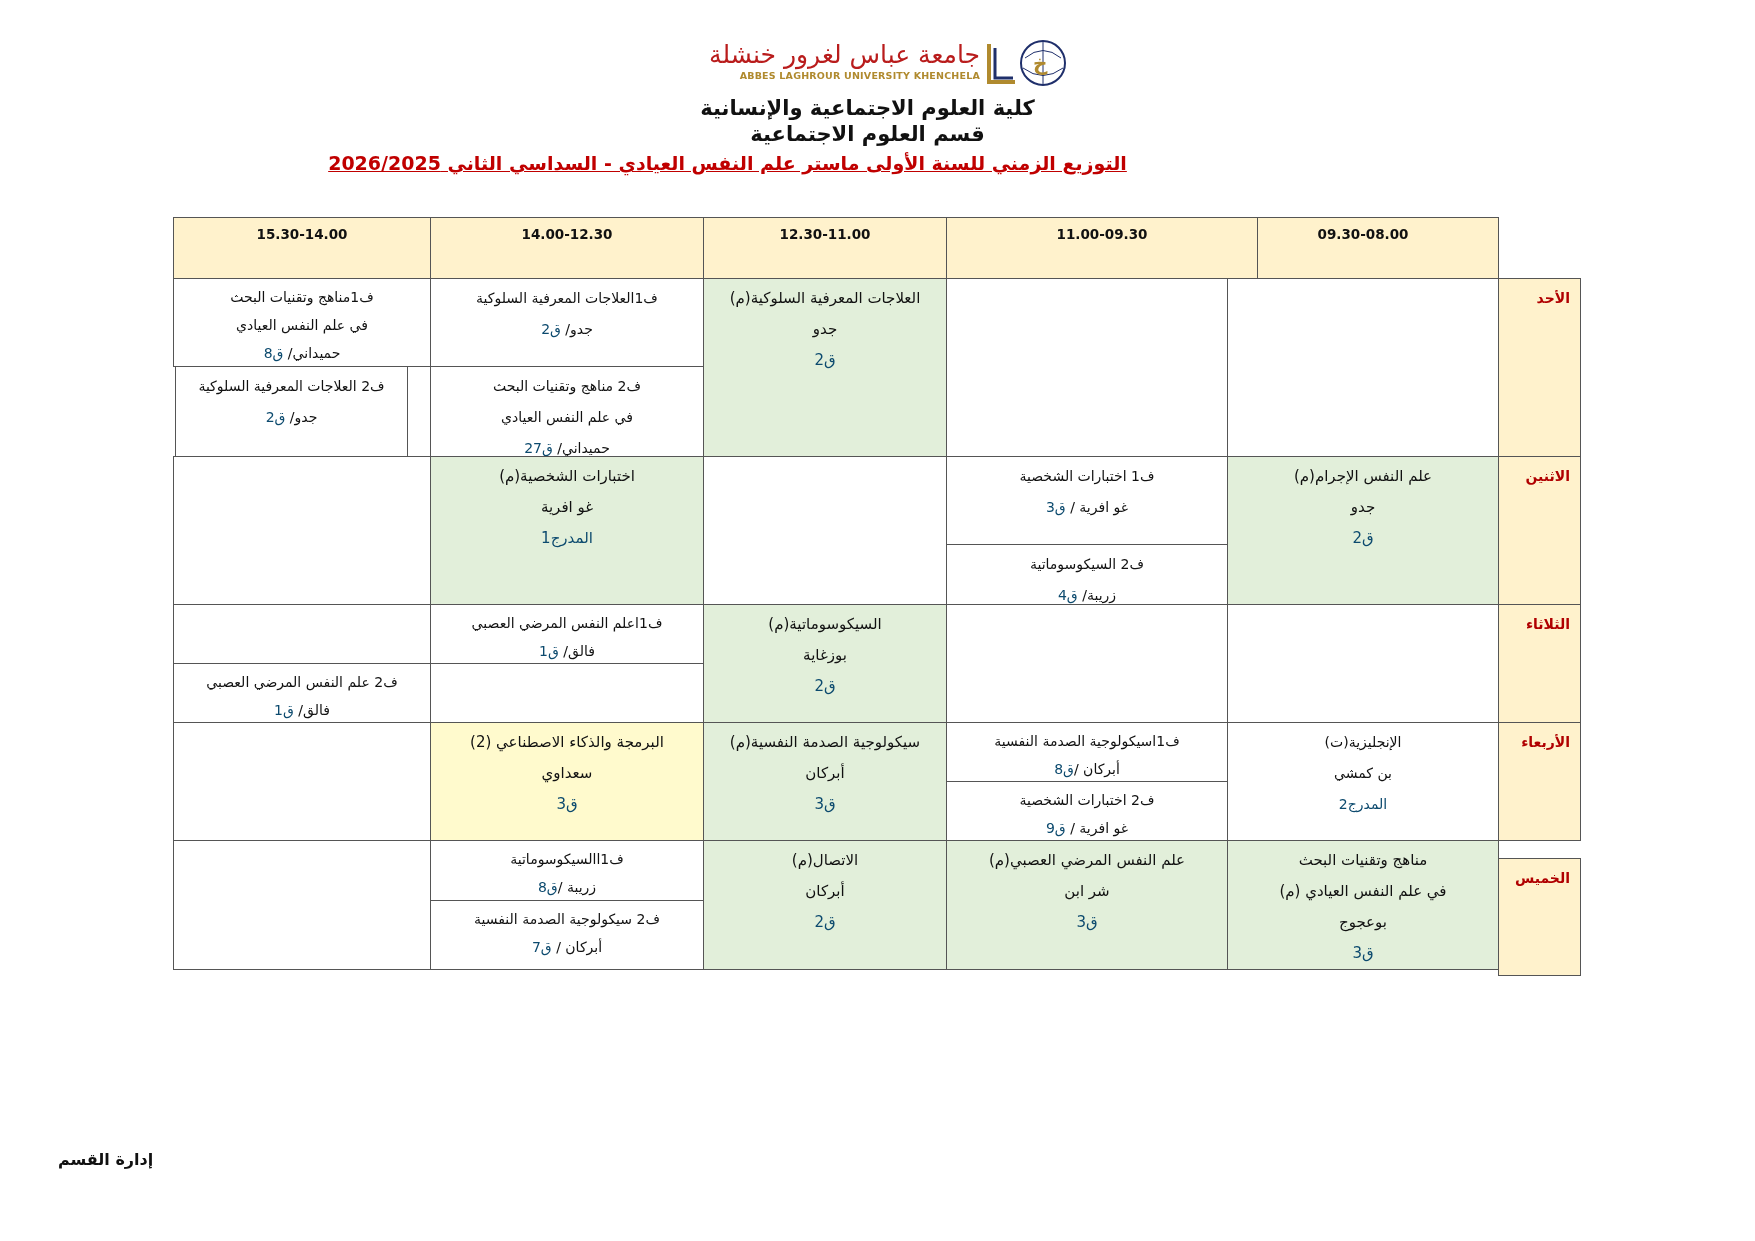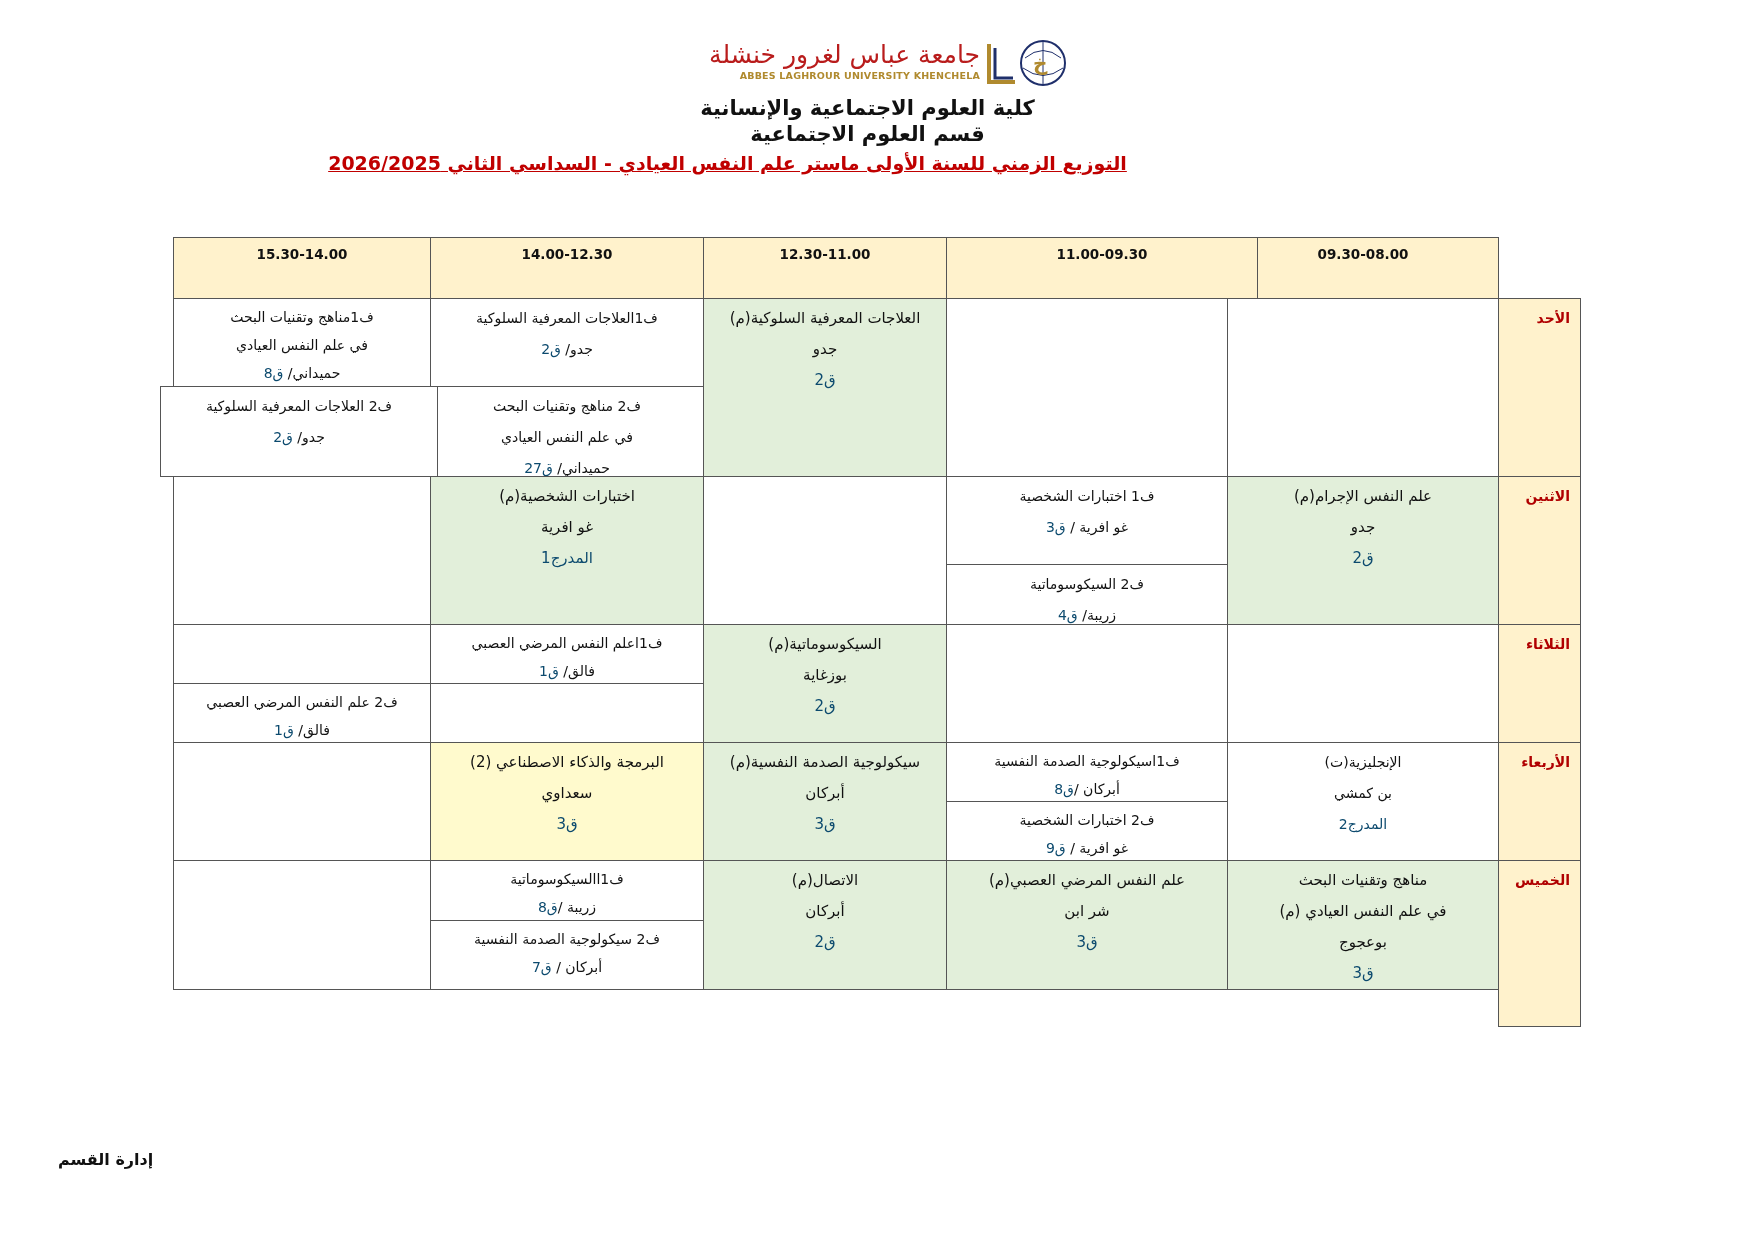--- a/index.html
+++ b/index.html
@@ -9,21 +9,21 @@
   .logo-ar { position:absolute; right:95px; top:2px; font-size:25px; font-weight:normal; color:#b91c1c; direction:rtl; white-space:nowrap; letter-spacing:-0.5px; }
   .logo-en { position:absolute; right:95px; top:32px; font-size:9.5px; font-weight:bold; color:#b08a2e; white-space:nowrap; letter-spacing:0.2px; }
   .logo-mark { position:absolute; right:0; top:0; width:90px; height:50px; }
   .hdr { position:absolute; left:0; width:1755px; text-align:center; direction:rtl; font-weight:bold; }
   .h1 { top:96px; font-size:21px; color:#111; left:-10px; }
   .h2 { top:122px; font-size:21px; color:#111; left:-10px; }
   .h3 { top:152px; font-size:19px; color:#c00000; text-decoration:underline; left:-150px; }
 
   .grid { position:absolute; }
   .cell { position:absolute; box-sizing:border-box; border:1px solid #555; direction:rtl;
-          text-align:center; font-size:14px; line-height:31px; padding-top:4px; overflow:hidden;margin-top:20px; }
+          text-align:center; font-size:14px; line-height:31px; padding-top:4px; overflow:hidden; }
   .hcell { background:#fff2cc; font-size:13.5px; font-weight:bold; line-height:20px; padding-top:6px; direction:ltr; }
   .day { background:#fff2cc; color:#b00000; font-weight:bold; text-align:right; padding-right:10px; font-size:14px; }
   .green { background:#e2efda; font-size:15px; }
   .yellow { background:#fffacd; font-size:15px; }
   .white { background:#ffffff; }
   .red { color:#0c4a6e; }
   .line { display:block; white-space:nowrap; }
   .footer { position:absolute; left:58px; top:1150px; font-size:16px; font-weight:bold; direction:rtl; }
 </style>
 </head>
@@ -50,21 +50,21 @@
   <div class="cell hcell" style="left:1227px;top:217px;width:272px;height:62px;">09.30-08.00</div>
   <div class="cell hcell" style="left:946px;top:217px;width:312px;height:62px;">11.00-09.30</div>
   <div class="cell hcell" style="left:703px;top:217px;width:244px;height:62px;">12.30-11.00</div>
   <div class="cell hcell" style="left:430px;top:217px;width:274px;height:62px;">14.00-12.30</div>
   <div class="cell hcell" style="left:173px;top:217px;width:258px;height:62px;">15.30-14.00</div>
 
   <div class="cell day" style="left:1498px;top:278px;width:83px;height:179px;">الأحد</div>
   <div class="cell day" style="left:1498px;top:456px;width:83px;height:149px;padding-left:32px;">الاثنين</div>
   <div class="cell day" style="left:1498px;top:604px;width:83px;height:119px;">الثلاثاء</div>
   <div class="cell day" style="left:1498px;top:722px;width:83px;height:119px;">الأربعاء</div>
-  <div class="cell day" style="left:1498px;top:840px;width:83px;height:167px;">الخميس</div>
+  <div class="cell day" style="left:1498px;top:858px;width:83px;height:118px;">الخميس</div>
 
   <div class="cell white" style="left:1227px;top:278px;width:272px;height:179px;"></div>
   <div class="cell white" style="left:946px;top:278px;width:282px;height:179px;"></div>
   <div class="cell green" style="left:703px;top:278px;width:244px;height:179px;">
     <span class="line">العلاجات المعرفية السلوكية(م)</span>
     <span class="line">جدو</span>
     <span class="line red">ق2</span>
   </div>
   <div class="cell white" style="left:430px;top:278px;width:274px;height:89px;">
     <span class="line">ف1العلاجات المعرفية السلوكية</span>
@@ -73,21 +73,21 @@
   <div class="cell white" style="left:430px;top:366px;width:274px;height:91px;">
     <span class="line">ف2 مناهج وتقنيات البحث</span>
     <span class="line">في علم النفس العيادي</span>
     <span class="line"><span>حميداني/  </span><span class="red">ق27</span></span>
   </div>
   <div class="cell white" style="left:173px;top:278px;width:258px;height:89px;">
     <span class="line" style="line-height:28px">ف1مناهج وتقنيات البحث</span>
     <span class="line" style="line-height:28px">في علم النفس العيادي</span>
     <span class="line" style="line-height:28px"><span>حميداني/  </span><span class="red">ق8</span></span>
   </div>
-  <div class="cell white" style="left:160px;top:366px;width:278px;height:91px;">
+  <div class="cell white" style="left:175px;top:366px;width:233px;height:91px;">
     <span class="line">ف2 العلاجات المعرفية السلوكية</span>
     <span class="line"><span>جدو/ </span><span class="red">ق2</span></span>
   </div>
 
   <div class="cell green" style="left:1227px;top:456px;width:272px;height:149px;">
     <span class="line">علم النفس الإجرام(م)</span>
     <span class="line">جدو</span>
     <span class="line red">ق2</span>
   </div>
   <div class="cell white" style="left:946px;top:456px;width:282px;height:89px;">

